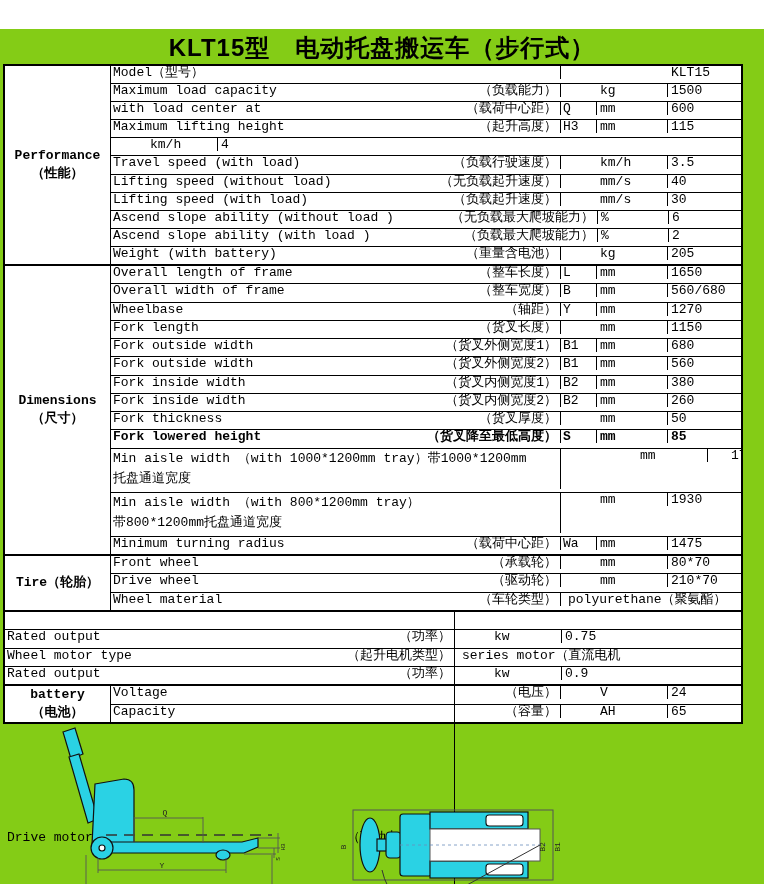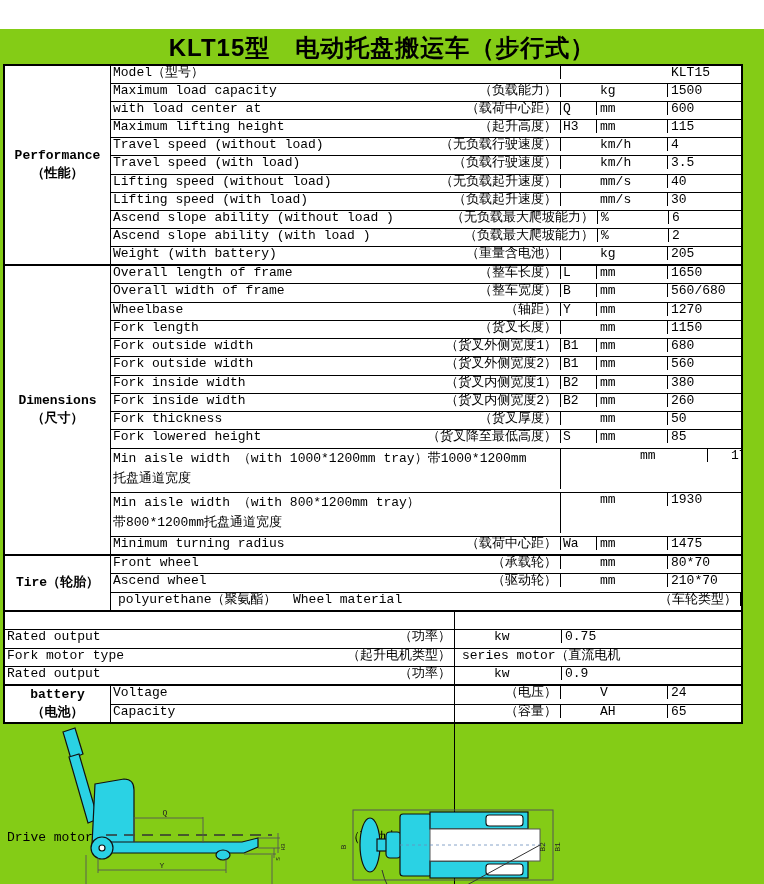--- a/index.html
+++ b/index.html
@@ -84,24 +84,20 @@
           <div class="row" style="flex-grow: 1; flex-basis: 0px;">
             <div class="cell c-param">
               <div>Maximum lifting height</div>
               <div>（起升高度）</div>
             </div>
             <div class="cell c-sym">H3</div>
             <div class="cell c-unit">mm</div>
             <div class="cell c-val">115</div>
           </div>
           <div class="row" style="flex-grow: 1; flex-basis: 0px;">
-            <div class="cell c-param">
-              <div>Travel speed (without load)</div>
-              <div>（无负载行驶速度）</div>
-            </div>
             <div class="cell c-sym"></div>
             <div class="cell c-unit">km/h</div>
             <div class="cell c-val">4</div>
           </div>
           <div class="row" style="flex-grow: 1; flex-basis: 0px;">
             <div class="cell c-param">
               <div>Travel speed (with load)</div>
               <div>（负载行驶速度）</div>
             </div>
             <div class="cell c-sym"></div>
@@ -233,21 +229,21 @@
           </div>
           <div class="row" style="flex-grow: 1; flex-basis: 0px;">
             <div class="cell c-param">
               <div>Fork thickness</div>
               <div>（货叉厚度）</div>
             </div>
             <div class="cell c-sym"></div>
             <div class="cell c-unit">mm</div>
             <div class="cell c-val">50</div>
           </div>
-          <div class="row" style="flex-grow: 1; flex-basis: 0px;">
+          <div class="row" style="flex-grow: 1; flex-basis: 0px; font-weight: bold;">
             <div class="cell c-param">
               <div>Fork lowered height</div>
               <div>（货叉降至最低高度）</div>
             </div>
             <div class="cell c-sym">S</div>
             <div class="cell c-unit">mm</div>
             <div class="cell c-val">85</div>
           </div>
           <div class="row" style="flex-grow: 2.5; flex-basis: 0px; gap: 20px;">
             <div class="cell c-param tall">
@@ -287,33 +283,33 @@
             <div class="cell c-param">
               <div>Front wheel</div>
               <div>（承载轮）</div>
             </div>
             <div class="cell c-sym"></div>
             <div class="cell c-unit">mm</div>
             <div class="cell c-val">80*70</div>
           </div>
           <div class="row" style="flex-grow: 1; flex-basis: 0px;">
             <div class="cell c-param">
-              <div>Ascend wheel</div>
+              <div>Drive wheel</div>
               <div>（驱动轮）</div>
             </div>
             <div class="cell c-sym"></div>
             <div class="cell c-unit">mm</div>
             <div class="cell c-val">210*70</div>
           </div>
           <div class="row" style="flex-grow: 1; flex-basis: 0px;">
-            <div class="cell c-span">polyurethane（聚氨酯）</div>
             <div class="cell c-param">
               <div>Wheel material</div>
               <div>（车轮类型）</div>
             </div>
+            <div class="cell c-span">polyurethane（聚氨酯）</div>
           </div>
         </div>
       </div>
       <div class="section" style="flex-grow: 4; flex-basis: 0px;">
         <div class="rows">
           <div class="row" style="flex-grow: 1; flex-basis: 0px; flex-direction: column;">
             <div class="cell c-param">
               <div>Drive motor type</div>
               <div>（驱动电机类型）</div>
             </div>
@@ -323,21 +319,21 @@
             <div class="cell c-param">
               <div>Rated output</div>
               <div>（功率）</div>
             </div>
             <div class="cell c-sym"></div>
             <div class="cell c-unit">kw</div>
             <div class="cell c-val">0.75</div>
           </div>
           <div class="row" style="flex-grow: 1; flex-basis: 0px;">
             <div class="cell c-param">
-              <div>Fork motor type</div>
+              <div>Wheel motor type</div>
               <div>（起升电机类型）</div>
             </div>
             <div class="cell c-span">series motor（直流电机</div>
           </div>
           <div class="row" style="flex-grow: 1; flex-basis: 0px;">
             <div class="cell c-param">
               <div>Rated output</div>
               <div>（功率）</div>
             </div>
             <div class="cell c-sym"></div>

